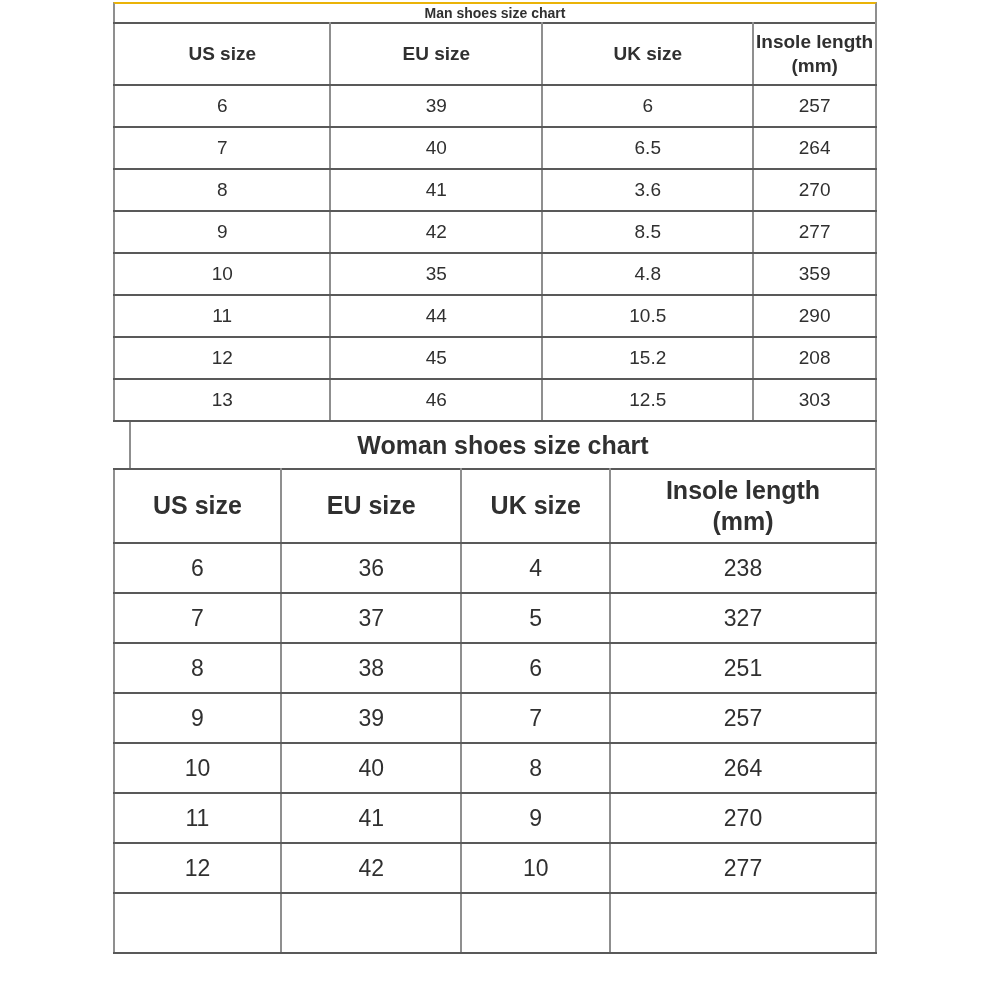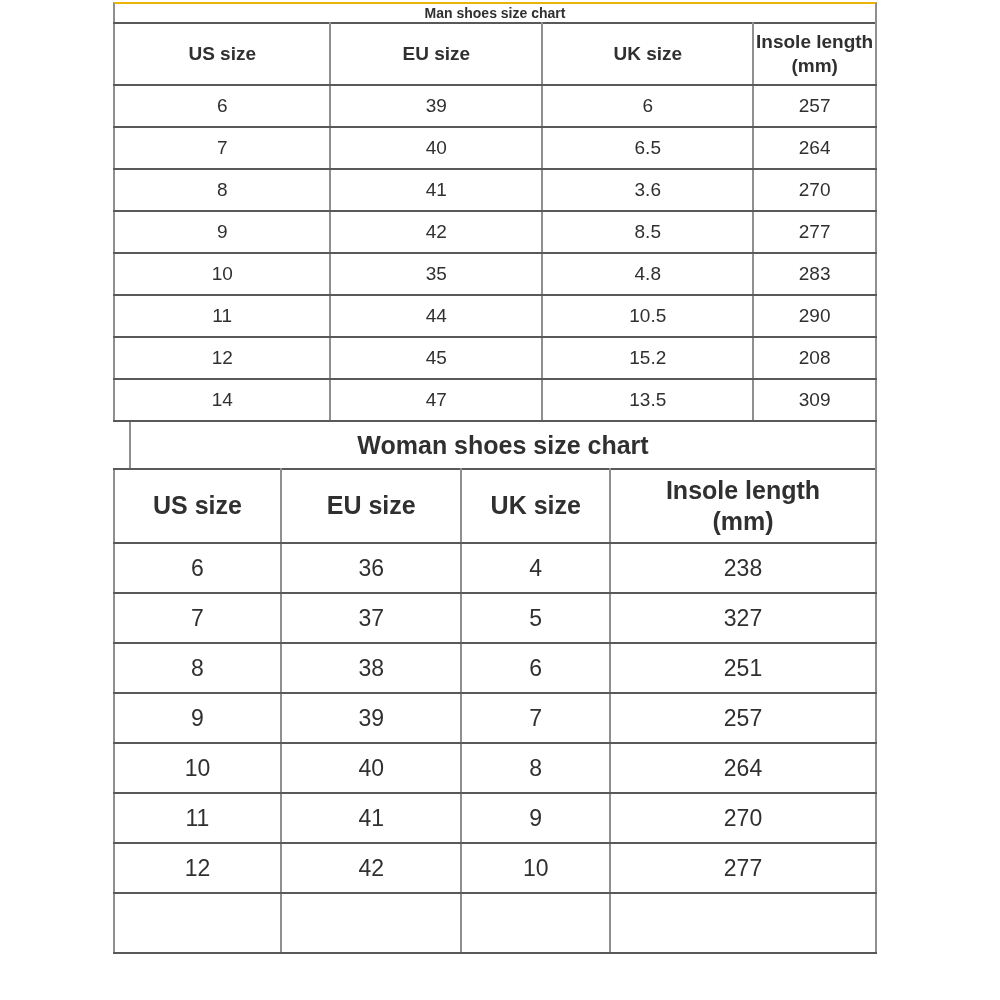--- a/index.html
+++ b/index.html
@@ -120,39 +120,39 @@
         <tr>
           <td>9</td>
           <td>42</td>
           <td>8.5</td>
           <td>277</td>
         </tr>
         <tr>
           <td>10</td>
           <td>35</td>
           <td>4.8</td>
-          <td>283</td>
+          <td>359</td>
         </tr>
         <tr>
           <td>11</td>
           <td>44</td>
           <td>10.5</td>
           <td>290</td>
         </tr>
         <tr>
           <td>12</td>
           <td>45</td>
           <td>15.2</td>
           <td>208</td>
         </tr>
         <tr>
-          <td>14</td>
-          <td>47</td>
-          <td>13.5</td>
-          <td>309</td>
+          <td>13</td>
+          <td>46</td>
+          <td>12.5</td>
+          <td>303</td>
         </tr>
       </tbody>
     </table>
   </section>
 
   <section>
     <div class="chart-title woman-title">Woman shoes size chart</div>
     <table class="woman">
       <colgroup>
           <col class="c1">

